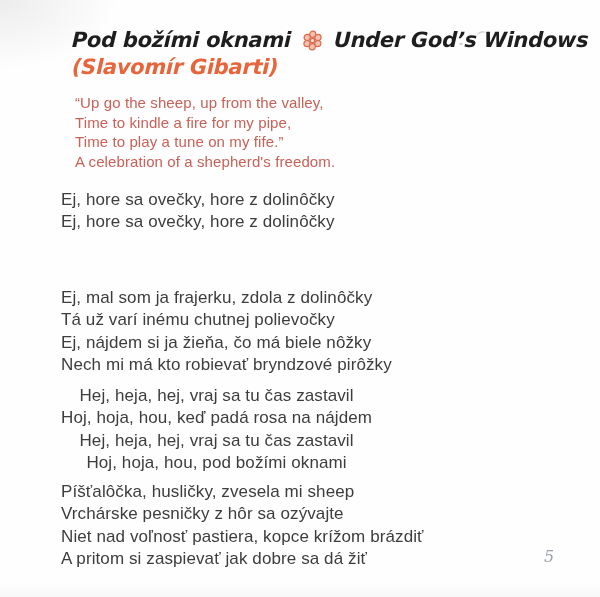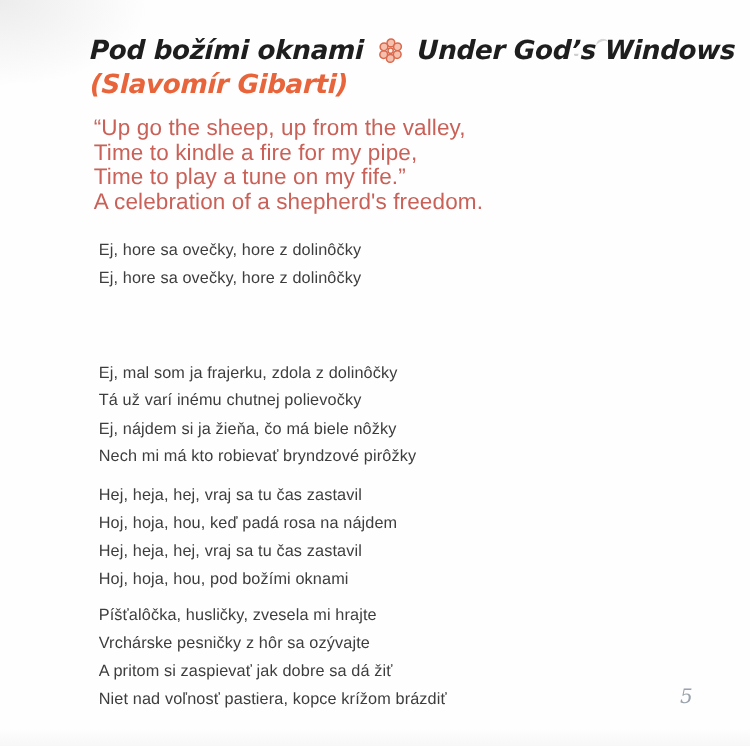--- a/index.html
+++ b/index.html
@@ -58,35 +58,35 @@
   }
   .smudge .m2 {
     position: absolute; left: 22px; top: 1px; width: 10px; height: 7px;
     border-top: 2px solid rgba(155,155,160,0.40); border-radius: 50%;
     transform: rotate(-18deg);
   }
 
   .quote {
     position: absolute; left: 75px; top: 93px;
     color: #c96158;
-    font-size: 18px; line-height: 19.6px;
+    font-size: 15px; line-height: 19.6px;
     letter-spacing: 0.1px;
   }
   .quote p { margin: 0; }
 
   .stanza {
-    position: absolute; left: 79px;
+    position: absolute; left: 61px;
     color: #3d3d3d;
-    font-size: 13px; line-height: 22.4px;
+    font-size: 17px; line-height: 22.4px;
     letter-spacing: 0.1px;
   }
   .stanza p { margin: 0; }
   .stanza-1 { top: 189px; }
   .stanza-2 { top: 287px; }
-  .stanza-3 { top: 385px; }
+  .stanza-3 { top: 385px; text-align: center; }
   .stanza-4 { top: 481px; }
 
   .page-number {
     position: absolute; left: 544px; top: 547px;
     font-family: "DejaVu Serif", serif;
     font-size: 16px; font-style: italic;
     color: #9aa2ac;
   }
 </style>
 </head>
@@ -142,21 +142,21 @@
   </div>
 
   <div class="stanza stanza-3">
     <p>Hej, heja, hej, vraj sa tu čas zastavil</p>
     <p>Hoj, hoja, hou, keď padá rosa na nájdem</p>
     <p>Hej, heja, hej, vraj sa tu čas zastavil</p>
     <p>Hoj, hoja, hou, pod božími oknami</p>
   </div>
 
   <div class="stanza stanza-4">
-    <p>Píšťalôčka, husličky, zvesela mi hrajte</p>
+    <p>Píšťalôčka, husličky, zvesela mi sheep</p>
     <p>Vrchárske pesničky z hôr sa ozývajte</p>
+    <p>Niet nad voľnosť pastiera, kopce krížom brázdiť</p>
     <p>A pritom si zaspievať jak dobre sa dá žiť</p>
-    <p>Niet nad voľnosť pastiera, kopce krížom brázdiť</p>
   </div>
 
   <div class="page-number">5</div>
 
 </div>
 
 </body></html>

